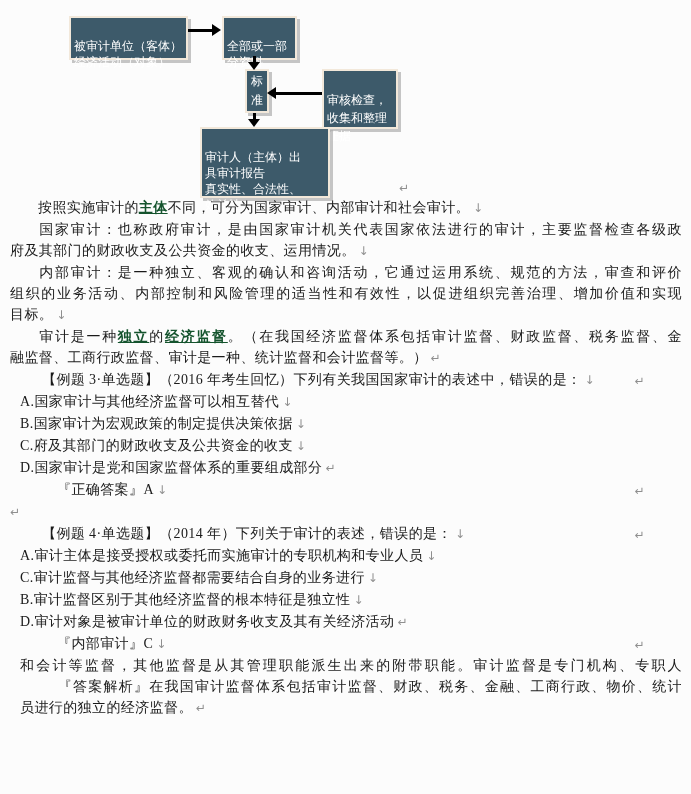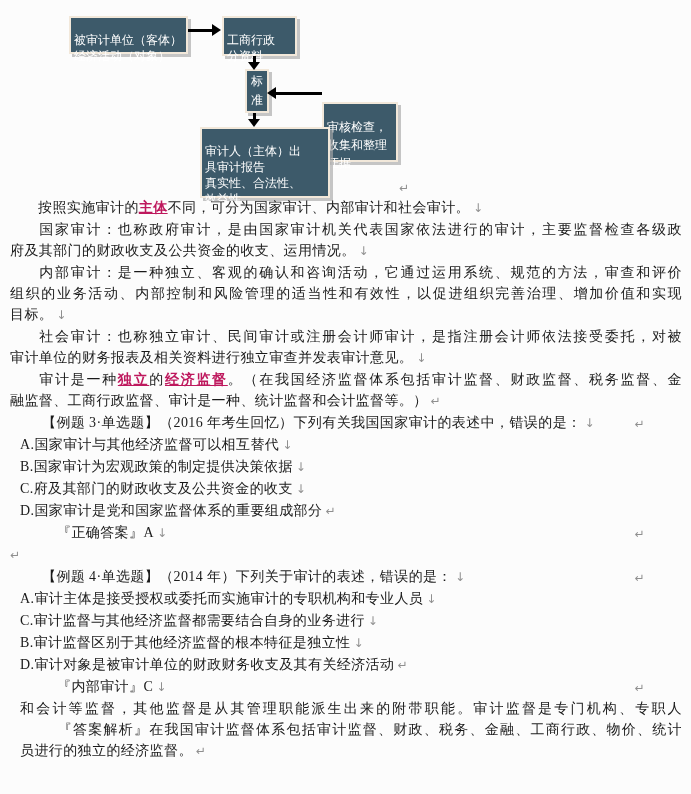--- a/index.html
+++ b/index.html
@@ -4,25 +4,25 @@
 <style>
   html,body{margin:0;padding:0;background:#fcfcfc;}
   .page{position:relative;width:691px;height:794px;background:#fcfcfc;overflow:hidden;
         font-family:"Liberation Serif","DejaVu Serif",serif;color:#1a1a1a;}
 
   
   .figure{position:absolute;left:0;top:0;width:691px;height:197px;}
   .node{position:absolute;box-sizing:border-box;background:#3d5a6a;border:2px solid #f2e8da;
         box-shadow:3px 3px 0 rgba(168,168,168,.65);color:#ffffff;
         font-family:"Liberation Sans","DejaVu Sans",sans-serif;
-        font-size:12px;line-height:16px;padding:14px 3px;}
+        font-size:12px;line-height:16px;padding:20px 3px;}
   .node-a{left:69px;top:16px;width:119px;height:38px;}
   .node-b{left:222px;top:16px;width:75px;height:40px;}
   .node-c{left:245px;top:69px;width:24px;height:44px;text-align:center;line-height:19px;padding:1px 0;}
-  .node-d{left:322px;top:69px;width:76px;height:60px;line-height:18px;margin-top:33px;}
+  .node-d{left:322px;top:69px;width:76px;height:60px;line-height:18px;}
   .node-e{left:200px;top:127px;width:130px;height:71px;}
   .shaft{position:absolute;background:#000;}
   .shaft-ab{left:188px;top:29px;width:25px;height:3px;}
   .shaft-bc{left:253px;top:56px;width:3px;height:7px;}
   .shaft-dc{left:276px;top:92px;width:46px;height:3px;}
   .shaft-ce{left:253px;top:113px;width:3px;height:7px;}
   .head{position:absolute;width:0;height:0;}
   .head-right{left:212px;top:24px;border-left:9px solid #000;border-top:6px solid transparent;border-bottom:6px solid transparent;}
   .head-down-c{left:248px;top:62px;border-top:8px solid #000;border-left:6px solid transparent;border-right:6px solid transparent;}
   .head-left{left:267px;top:87px;border-right:9px solid #000;border-top:6px solid transparent;border-bottom:6px solid transparent;}
@@ -32,37 +32,37 @@
 
   
   .content{position:absolute;left:0;top:197px;width:691px;}
   .para{position:relative;margin:0 9px 0 10px;font-size:14px;line-height:21px;letter-spacing:.4px;}
   .para.kind-header{margin-left:14px;}
   .para.kind-option,.para.kind-answer,.para.kind-analysis{margin-left:20px;}
   .para.kind-blank{margin-left:7px;}
   .line{text-align:left;}
   .line.justify{text-align:justify;text-align-last:justify;text-justify:inter-character;}
   .indent{display:inline-block;height:1px;}
-  .seg.red{color:#be185d;font-weight:bold;text-decoration:underline;}
+  .seg.red{color:#14532d;font-weight:bold;text-decoration:underline;}
   .mark{color:#8f8f8f;font-family:"DejaVu Sans",sans-serif;font-size:12px;letter-spacing:0;padding-left:3px;}
   .right-mark{position:absolute;right:37px;top:2px;color:#8f8f8f;
               font-family:"DejaVu Sans",sans-serif;font-size:12px;}
 </style>
 </head>
 <body>
 
 <div class="page">
 
   <div class="figure">
     <div class="node node-a">
       <div>被审计单位（客体）</div>
       <div>经济活动（对象）</div>
     </div>
     <div class="node node-b">
-      <div>工商行政</div>
+      <div>全部或一部</div>
       <div>分资料</div>
     </div>
     <div class="node node-c">
       <div>标</div>
       <div>准</div>
     </div>
     <div class="node node-d">
       <div>审核检查，</div>
       <div>收集和整理</div>
       <div>证据</div>
@@ -91,24 +91,20 @@
         <div class="line"><span class="indent" style="width: 28px;"></span><span class="seg">按照实施审计的</span><span class="seg red">主体</span><span class="seg">不同，可分为国家审计、内部审计和社会审计。</span><span class="mark">↓</span></div>
       </div>
       <div class="para kind-body">
         <div class="line justify"><span class="indent" style="width: 28px;"></span><span class="seg">国家审计：也称政府审计，是由国家审计机关代表国家依法进行的审计，主要监督检查各级政</span></div>
         <div class="line"><span class="seg">府及其部门的财政收支及公共资金的收支、运用情况。</span><span class="mark">↓</span></div>
       </div>
       <div class="para kind-body">
         <div class="line justify"><span class="indent" style="width: 28px;"></span><span class="seg">内部审计：是一种独立、客观的确认和咨询活动，它通过运用系统、规范的方法，审查和评价</span></div>
         <div class="line justify"><span class="seg">组织的业务活动、内部控制和风险管理的适当性和有效性，以促进组织完善治理、增加价值和实现</span></div>
         <div class="line"><span class="seg">目标。</span><span class="mark">↓</span></div>
-      </div>
-      <div class="para kind-body">
-        <div class="line justify"><span class="indent" style="width: 28px;"></span><span class="seg">社会审计：也称独立审计、民间审计或注册会计师审计，是指注册会计师依法接受委托，对被</span></div>
-        <div class="line"><span class="seg">审计单位的财务报表及相关资料进行独立审查并发表审计意见。</span><span class="mark">↓</span></div>
       </div>
       <div class="para kind-body">
         <div class="line justify"><span class="indent" style="width: 28px;"></span><span class="seg">审计是一种</span><span class="seg red">独立</span><span class="seg">的</span><span class="seg red">经济监督</span><span class="seg">。（在我国经济监督体系包括审计监督、财政监督、税务监督、金</span></div>
         <div class="line"><span class="seg">融监督、工商行政监督、审计是一种、统计监督和会计监督等。）</span><span class="mark">↵</span></div>
       </div>
       <div class="para kind-header">
         <span class="right-mark">↵</span>
         <div class="line"><span class="indent" style="width: 28px;"></span><span class="seg">【例题 3·单选题】（2016 年考生回忆）下列有关我国国家审计的表述中，错误的是：</span><span class="mark">↓</span></div>
       </div>
       <div class="para kind-option">

